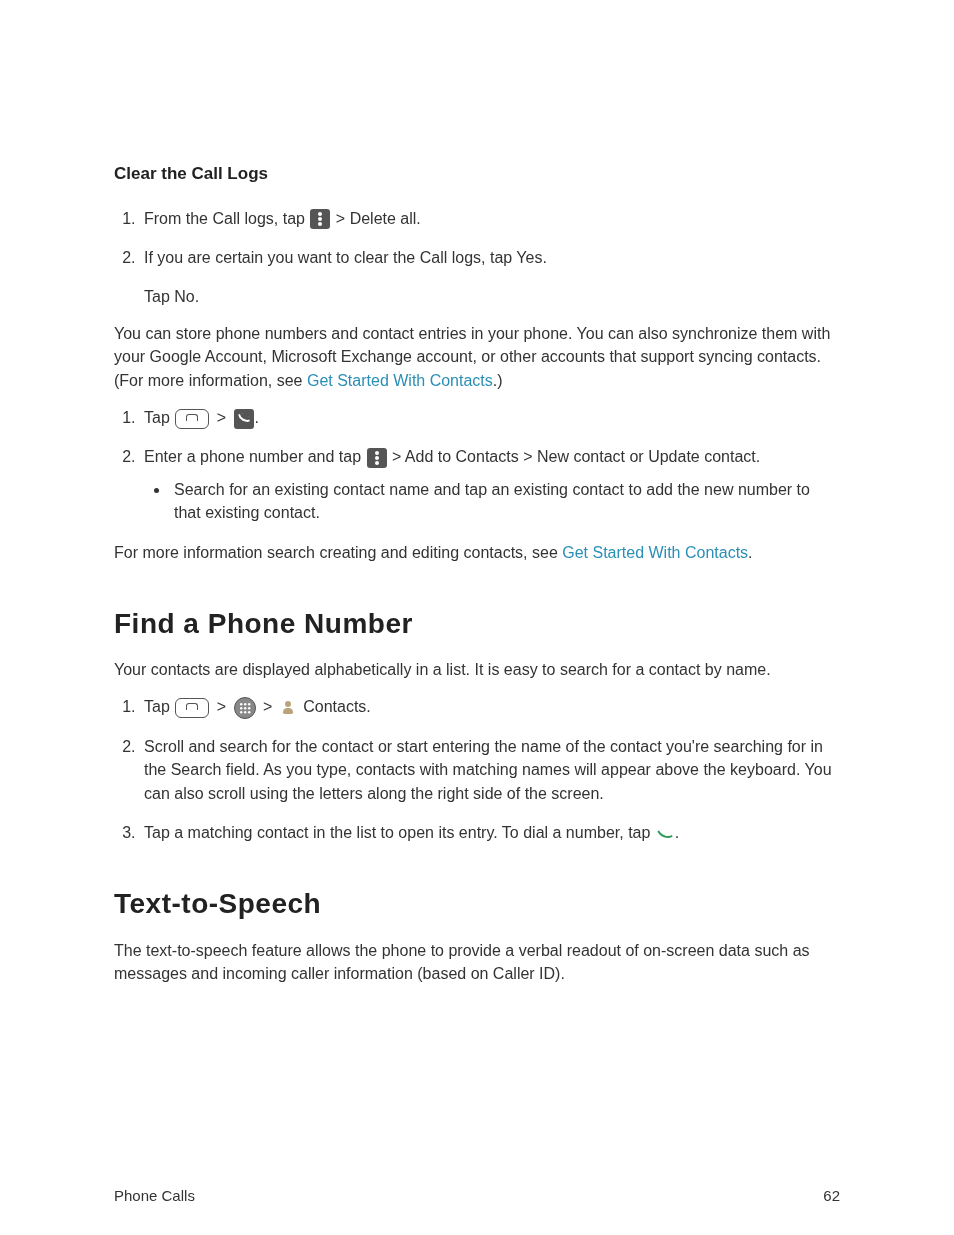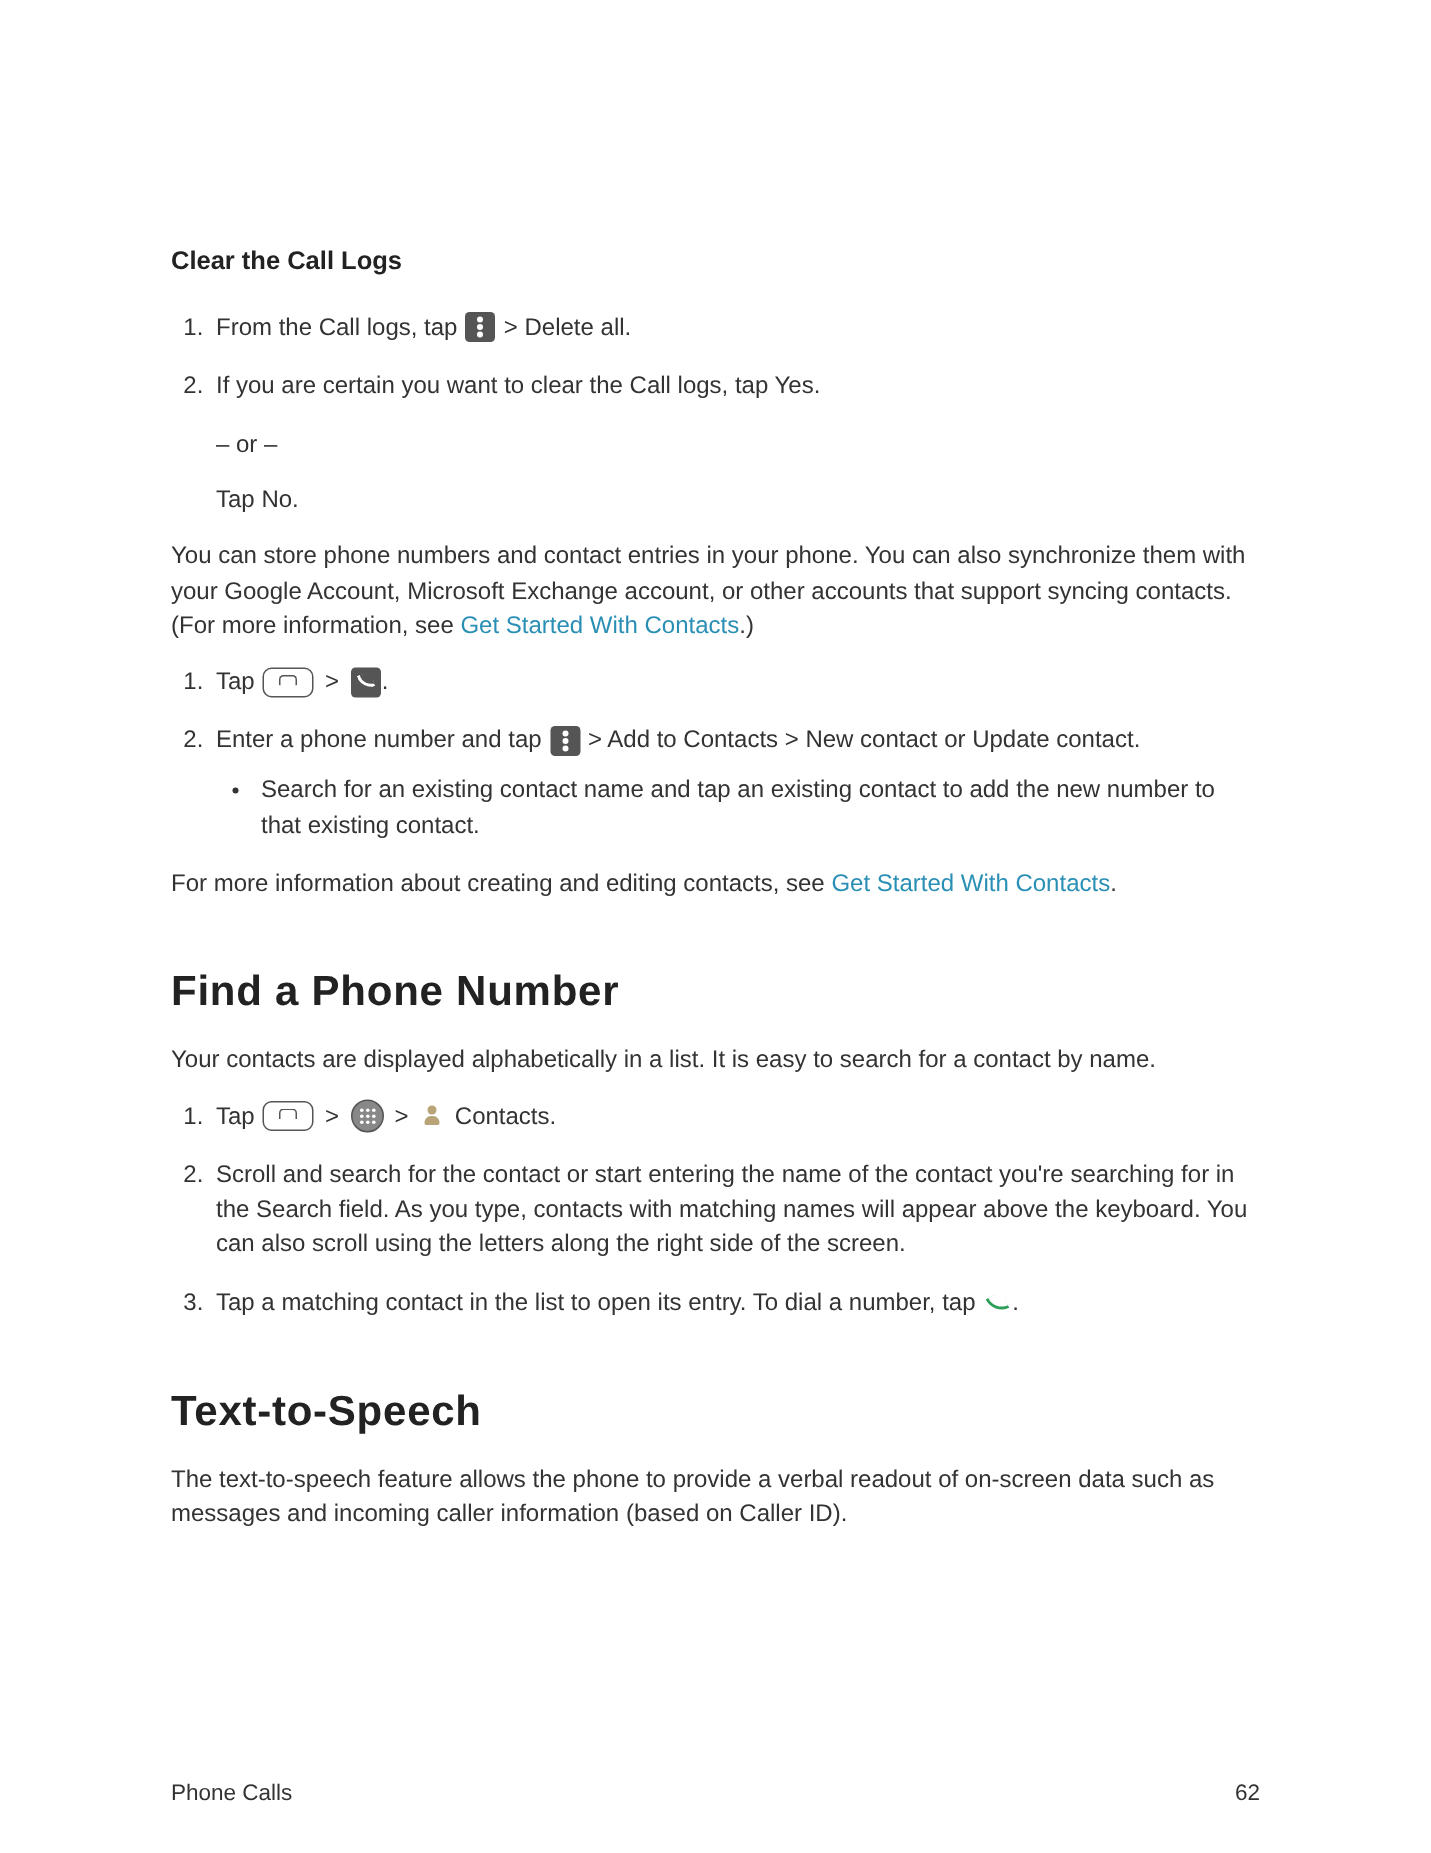--- a/index.html
+++ b/index.html
@@ -196,21 +196,20 @@
       <span>From the Call logs, tap </span>
       <span class="iconbox more-icon"></span>
       <span> &gt; </span>
       <span class="bold">Delete all</span><span>.</span>
     </li>
     <li>
       <span>If you are certain you want to clear the Call logs, tap </span><span class="bold">Yes</span><span>.</span>
     </li>
   </ol>
 
-  <p class="indent">– or –</p>
   <p class="indent">
     <span>Tap </span><span class="bold">No</span><span>.</span>
   </p>
 
 
   <p>
     <span>You can store phone numbers and contact entries in your phone. You can also synchronize them with your Google Account, Microsoft Exchange account, or other accounts that support syncing contacts. (For more information, see </span><a class="link" href="#">Get Started With Contacts</a><span>.)</span>
   </p>
 
   <ol>
@@ -229,21 +228,21 @@
       <span class="bold">New contact</span>
       <span> or </span>
       <span class="bold">Update contact</span><span>.</span>
       <ul class="bullets">
         <li>Search for an existing contact name and tap an existing contact to add the new number to that existing contact.</li>
       </ul>
     </li>
   </ol>
 
   <p>
-    <span>For more information about creating and editing contacts, see </span><a class="link" href="#">Get Started With Contacts</a><span>.</span>
+    <span>For more information search creating and editing contacts, see </span><a class="link" href="#">Get Started With Contacts</a><span>.</span>
   </p>
 
   <h2 class="section-heading">Find a Phone Number</h2>
 
   <p>Your contacts are displayed alphabetically in a list. It is easy to search for a contact by name.</p>
 
   <ol>
     <li>
       <span>Tap </span>
       <span class="iconbox home-icon"></span>

